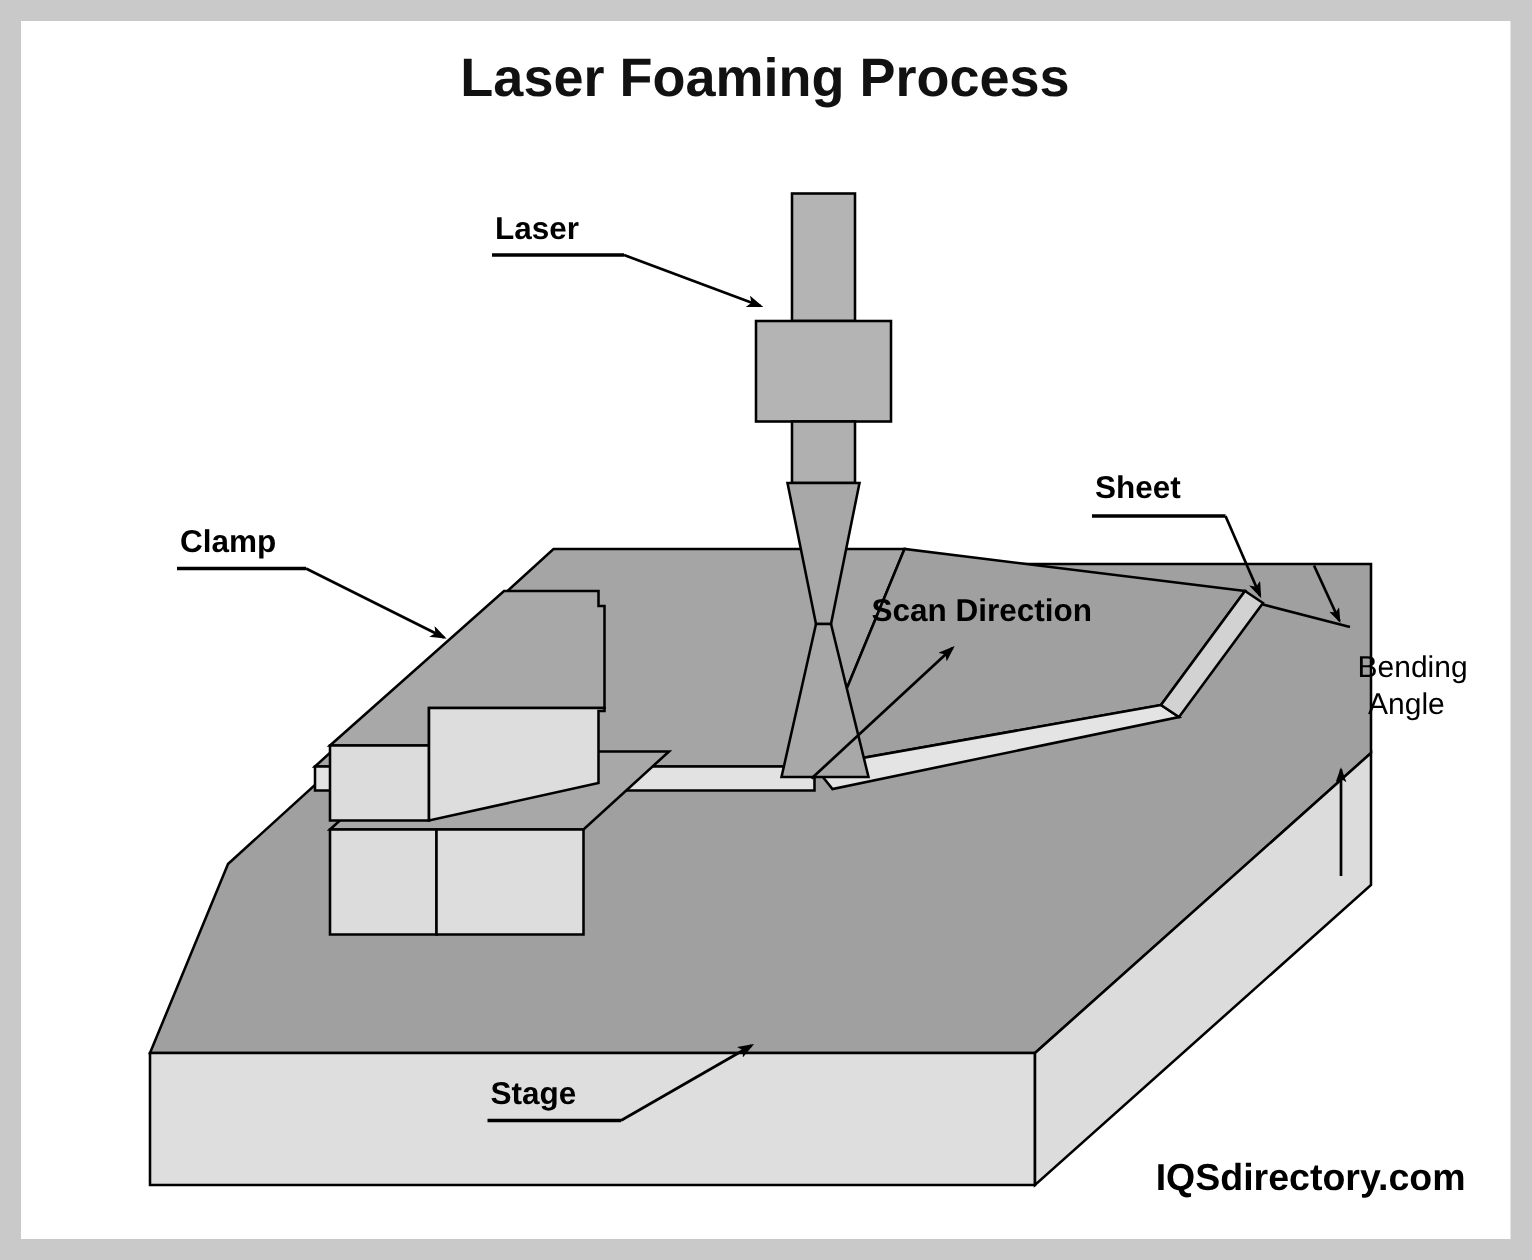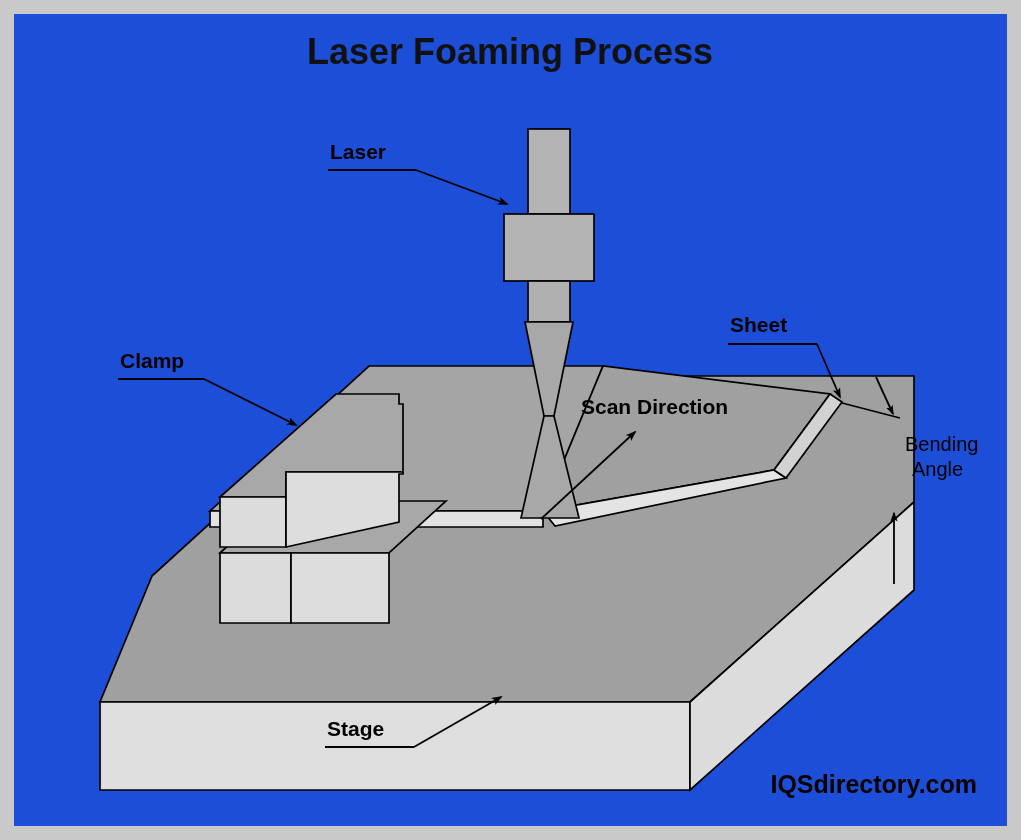--- a/index.html
+++ b/index.html
@@ -17,21 +17,21 @@
     height: 840px;
     box-sizing: border-box;
     background: #c9c9c9;
     padding: 14px;
     overflow: hidden;
   }
   #canvas {
     position: relative;
     width: 993px;
     height: 812px;
-    background: #1d4ed8;
+    background: #ffffff;
     overflow: hidden;
   }
   #diagram-svg {
     display: block;
     width: 993px;
     height: 812px;
   }
   .figure-title {
     font-weight: bold;
     font-size: 36px;

